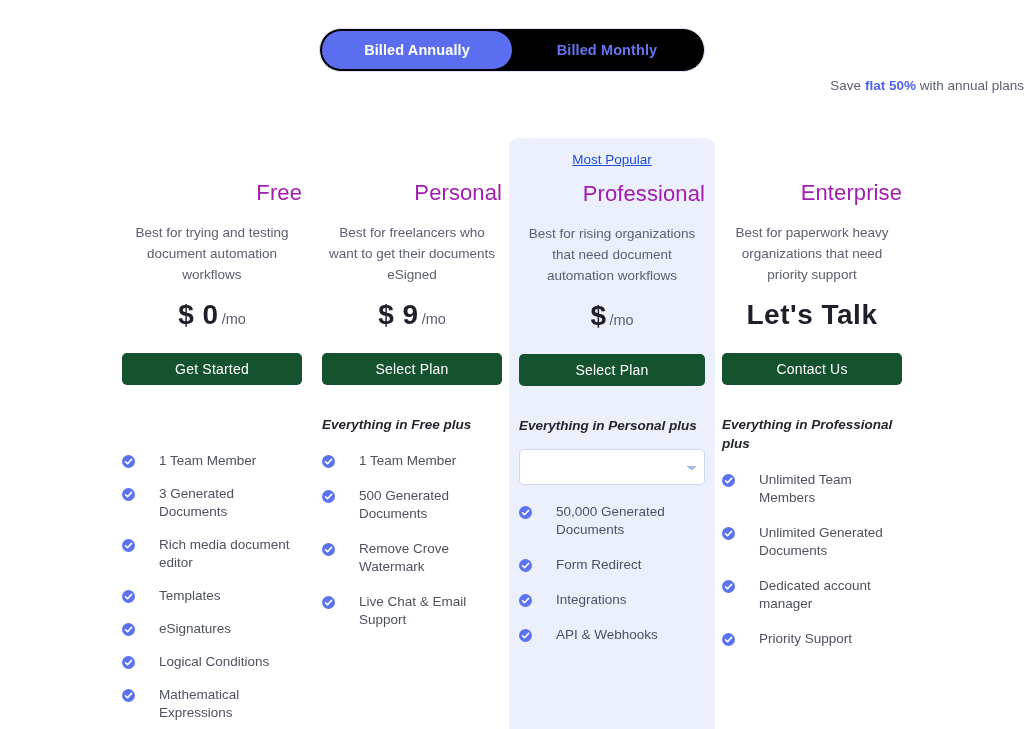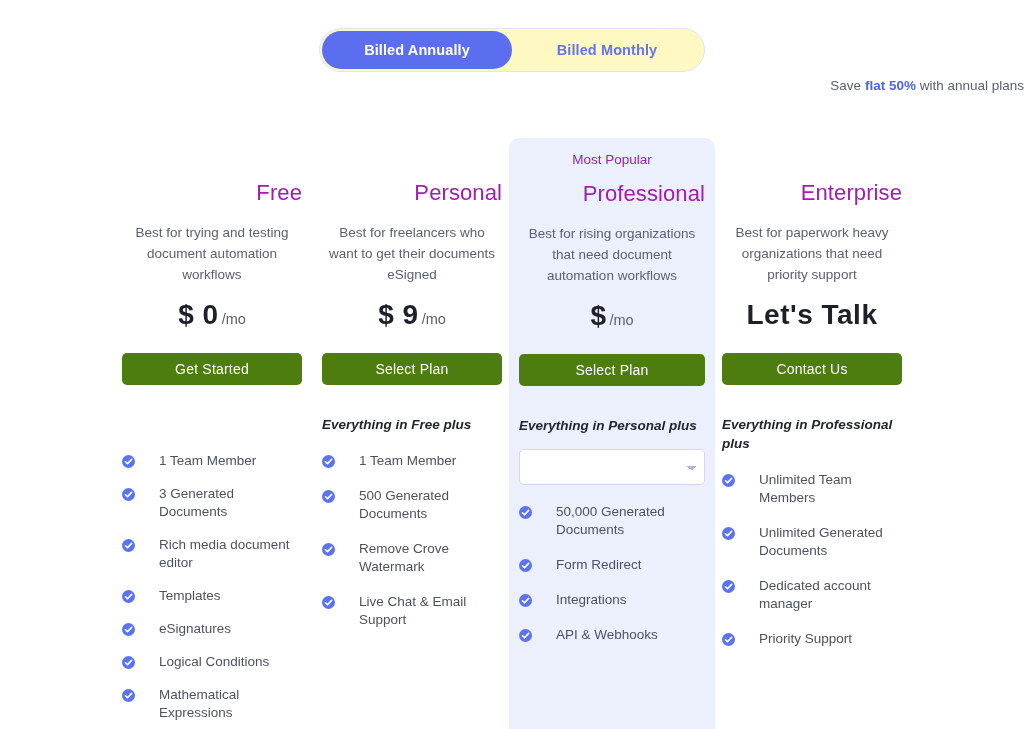--- a/index.html
+++ b/index.html
@@ -27,21 +27,21 @@
     display: flex;
     justify-content: center;
   }
   .toggle {
     display: flex;
     align-items: center;
     width: 386px;
     height: 44px;
     border: 1.5px solid #dfe3fb;
     border-radius: 999px;
-    background: #fef9c3;
+    background: #000000;
     padding: 2px;
   }
   .toggle-opt {
     flex: 1 1 50%;
     height: 100%;
     border: none;
     border-radius: 999px;
     background: transparent;
     font-family: "Liberation Sans", sans-serif;
     font-size: 14.5px;
@@ -91,22 +91,23 @@
     background: #ecf0fd;
     border-radius: 10px;
     padding-top: 14px;
     padding-bottom: 34px;
     margin: 0 -3px;
   }
 
   .most-popular {
     text-align: center;
     font-size: 13.5px;
-    color: #a21caf;
+    color: #1d4ed8;
     margin-bottom: 14px;
+    text-decoration: underline;
   }
 
   .plan-name {
     text-align: right;
     font-size: 22px;
     font-weight: normal;
     color: #a21caf;
     letter-spacing: 0.1px;
     margin-bottom: 16px;
   }
@@ -144,21 +145,21 @@
   .price.talk .price-main {
     font-size: 28px;
   }
 
   .cta {
     display: block;
     width: 100%;
     height: 32px;
     border: none;
     border-radius: 5px;
-    background: #4d7c0f;
+    background: #14532d;
     color: #ffffff;
     font-family: "Liberation Sans", sans-serif;
     font-size: 14px;
     cursor: pointer;
     letter-spacing: 0.2px;
   }
 
   .plus-heading {
     margin-top: 30px;
     font-size: 13.5px;

